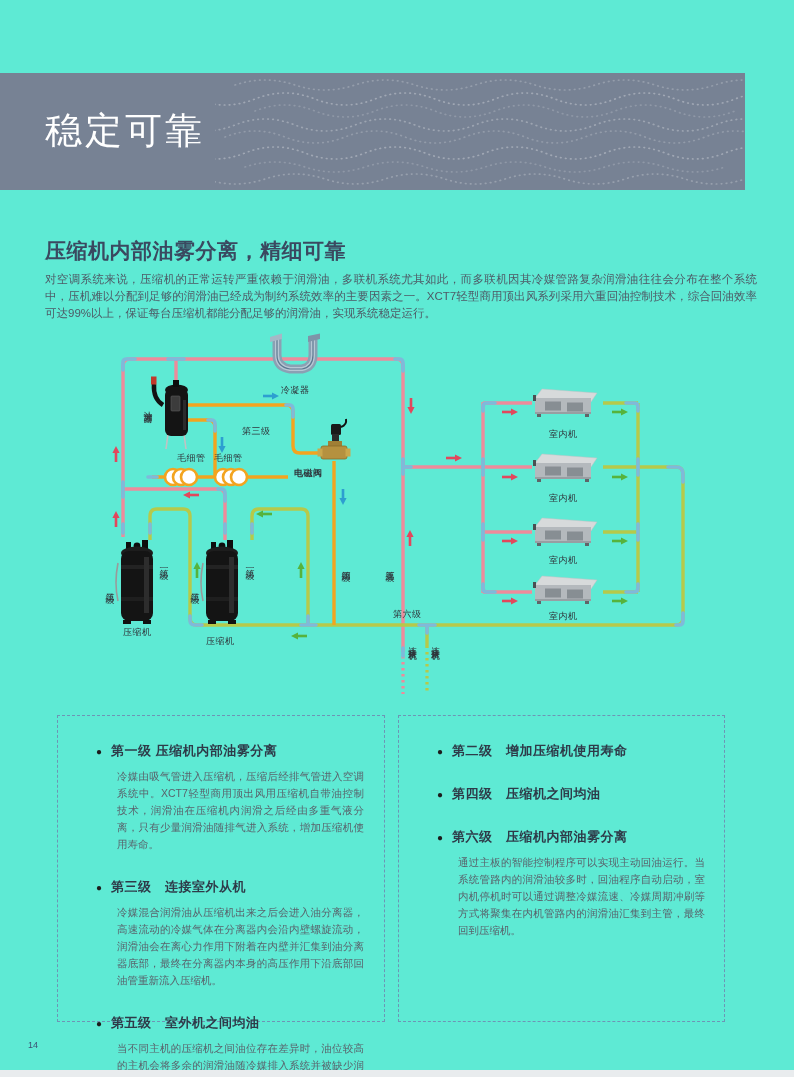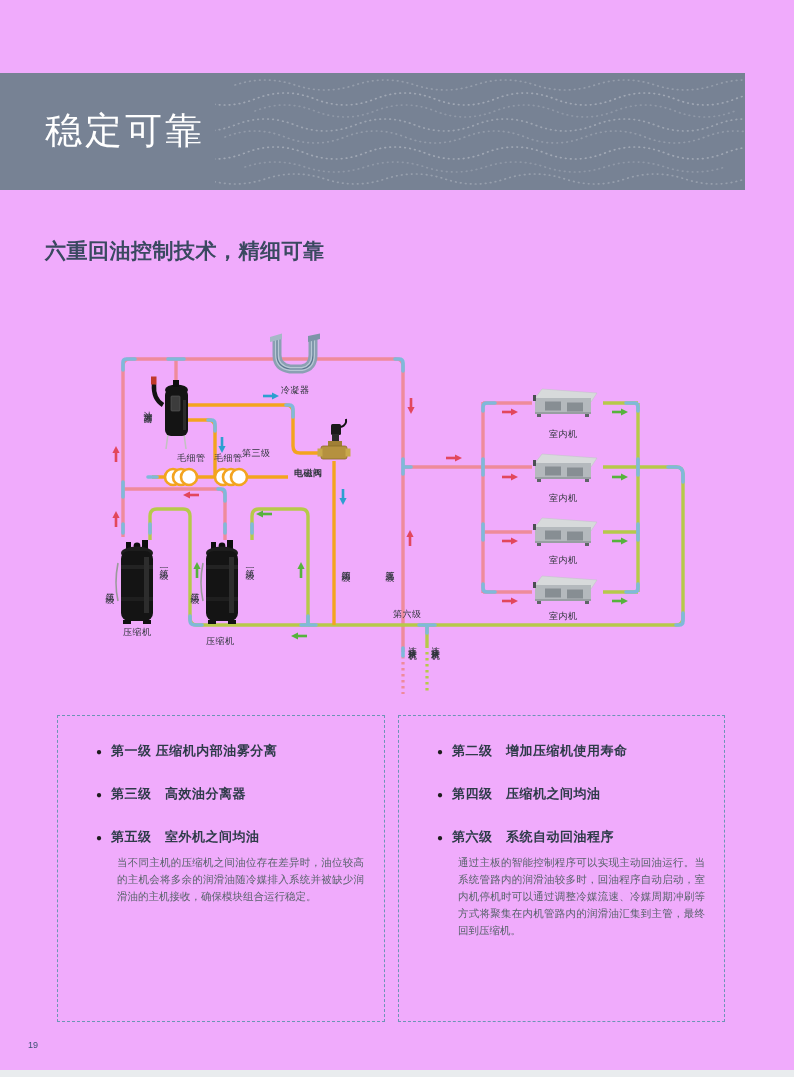--- a/index.html
+++ b/index.html
@@ -1,16 +1,16 @@
 <!DOCTYPE html>
 <html><head>
 <meta charset="utf-8">
 <style>
   html,body{margin:0;padding:0;background:#fff;}
-  .page{position:relative;width:794px;height:1077px;background:#f0abfc;overflow:hidden;
+  .page{position:relative;width:794px;height:1077px;background:#5eead4;overflow:hidden;
         font-family:"Liberation Sans","DejaVu Sans",sans-serif;}
   
   .banner{position:absolute;left:0;top:73px;width:745px;height:117px;background:#778294;}
   .banner-title{position:absolute;left:45px;top:50%;transform:translateY(-52%);
         color:#fff;font-size:37px;font-weight:500;letter-spacing:3px;white-space:nowrap;}
   .banner-waves{position:absolute;right:0;top:0;height:117px;width:530px;}
   
   .intro-heading{position:absolute;left:45px;top:237px;font-size:21px;font-weight:700;
         color:#3a4960;letter-spacing:.5px;}
   .intro-para{position:absolute;left:45px;top:271px;width:712px;font-size:11.5px;
@@ -49,21 +49,22 @@
         <path stroke-dasharray="0.6 4.4" opacity="0.28" d="M-40,52 q30,12 60,0 t60,0 t60,0 t60,0 t60,0 t60,0 t60,0 t60,0 t60,0 t60,0"></path>
         <path stroke-dasharray="0.6 4.4" opacity="0.20" d="M10,64 q30,-12 60,0 t60,0 t60,0 t60,0 t60,0 t60,0 t60,0 t60,0 t60,0"></path>
         <path stroke-dasharray="0.6 4.4" opacity="0.30" d="M-30,80 q30,12 60,0 t60,0 t60,0 t60,0 t60,0 t60,0 t60,0 t60,0 t60,0 t60,0"></path>
         <path stroke-dasharray="0.6 4.4" opacity="0.18" d="M30,94 q30,-10 60,0 t60,0 t60,0 t60,0 t60,0 t60,0 t60,0 t60,0"></path>
         <path stroke-dasharray="0.6 4.4" opacity="0.24" d="M-10,106 q30,10 60,0 t60,0 t60,0 t60,0 t60,0 t60,0 t60,0 t60,0 t60,0"></path>
       </g>
     </svg>
     <div class="banner-title">稳定可靠</div>
   </div>
 
-  <div class="intro-heading">六重回油控制技术，精细可靠</div>
+  <div class="intro-heading">压缩机内部油雾分离，精细可靠</div>
+  <p class="intro-para">对空调系统来说，压缩机的正常运转严重依赖于润滑油，多联机系统尤其如此，而多联机因其冷媒管路复杂润滑油往往会分布在整个系统中，压机难以分配到足够的润滑油已经成为制约系统效率的主要因素之一。XCT7轻型商用顶出风系列采用六重回油控制技术，综合回油效率可达99%以上，保证每台压缩机都能分配足够的润滑油，实现系统稳定运行。</p>
 
   <div class="diagram">
     <svg width="794" height="720" viewBox="0 0 794 720">
       <defs>
         <g id="ar">
           <rect x="-10" y="-1.3" width="10" height="2.6"></rect>
           <path d="M-1,-3.6 L6,0 L-1,3.6 Z"></path>
         </g>
       </defs>
 
@@ -259,21 +260,21 @@
         <rect x="2" y="23" width="56" height="2" fill="#989ea2"></rect>
         <rect x="0" y="6" width="3" height="6" fill="#4a4f52"></rect>
         <rect x="4" y="25" width="4" height="3" fill="#5f6568"></rect>
         <rect x="52" y="25" width="4" height="3" fill="#5f6568"></rect>
       </g>
     </svg>
 
     
     <div class="dlabel v" style="left:141px;top:404px;">油分离器</div>
     <div class="dlabel" style="left:281px;top:384px;">冷凝器</div>
-    <div class="dlabel" style="left:242px;top:447px;">第三级</div>
+    <div class="dlabel" style="left:242px;top:425px;">第三级</div>
     <div class="dlabel" style="left:177px;top:452px;">毛细管</div>
     <div class="dlabel" style="left:214px;top:452px;">毛细管</div>
     <div class="dlabel" style="left:294px;top:467px;font-weight:bold;">电磁阀</div>
     <div class="dlabel v" style="left:157px;top:562px;">第一级</div>
     <div class="dlabel v" style="left:243px;top:562px;">第一级</div>
     <div class="dlabel v" style="left:103px;top:586px;">第二级</div>
     <div class="dlabel v" style="left:188px;top:586px;">第二级</div>
     <div class="dlabel" style="left:123px;top:626px;">压缩机</div>
     <div class="dlabel" style="left:206px;top:635px;">压缩机</div>
     <div class="dlabel v" style="left:339px;top:564px;">第四级</div>
@@ -286,26 +287,28 @@
     <div class="dlabel v" style="left:407px;top:640px;font-size:8.5px;">连接室外从机</div>
     <div class="dlabel v" style="left:430px;top:640px;font-size:8.5px;">连接室外从机</div>
   </div>
 
   <div class="dash-box left">
     <div class="sec">
       <div class="sec-h">
         <span class="sec-bullet">●</span>
         <span class="sec-title">第一级 压缩机内部油雾分离</span>
       </div>
-    </div>
-    <div class="sec">
-      <div class="sec-h">
-        <span class="sec-bullet">●</span>
-        <span class="sec-title">第三级　高效油分离器</span>
-      </div>
+      <p class="sec-body">冷媒由吸气管进入压缩机，压缩后经排气管进入空调系统中。XCT7轻型商用顶出风用压缩机自带油控制技术，润滑油在压缩机内润滑之后经由多重气液分离，只有少量润滑油随排气进入系统，增加压缩机使用寿命。</p>
+    </div>
+    <div class="sec">
+      <div class="sec-h">
+        <span class="sec-bullet">●</span>
+        <span class="sec-title">第三级　连接室外从机</span>
+      </div>
+      <p class="sec-body">冷媒混合润滑油从压缩机出来之后会进入油分离器，高速流动的冷媒气体在分离器内会沿内壁螺旋流动，润滑油会在离心力作用下附着在内壁并汇集到油分离器底部，最终在分离器内本身的高压作用下沿底部回油管重新流入压缩机。</p>
     </div>
     <div class="sec">
       <div class="sec-h">
         <span class="sec-bullet">●</span>
         <span class="sec-title">第五级　室外机之间均油</span>
       </div>
       <p class="sec-body">当不同主机的压缩机之间油位存在差异时，油位较高的主机会将多余的润滑油随冷媒排入系统并被缺少润滑油的主机接收，确保模块组合运行稳定。</p>
     </div>
   </div>
 
@@ -318,22 +321,22 @@
     </div>
     <div class="sec">
       <div class="sec-h">
         <span class="sec-bullet">●</span>
         <span class="sec-title">第四级　压缩机之间均油</span>
       </div>
     </div>
     <div class="sec">
       <div class="sec-h">
         <span class="sec-bullet">●</span>
-        <span class="sec-title">第六级　系统自动回油程序</span>
+        <span class="sec-title">第六级　压缩机内部油雾分离</span>
       </div>
       <p class="sec-body">通过主板的智能控制程序可以实现主动回油运行。当系统管路内的润滑油较多时，回油程序自动启动，室内机停机时可以通过调整冷媒流速、冷媒周期冲刷等方式将聚集在内机管路内的润滑油汇集到主管，最终回到压缩机。</p>
     </div>
   </div>
 
-  <div class="page-number">19</div>
+  <div class="page-number">14</div>
   <div class="bottom-strip"></div>
 
 </div>
 
 </body></html>

